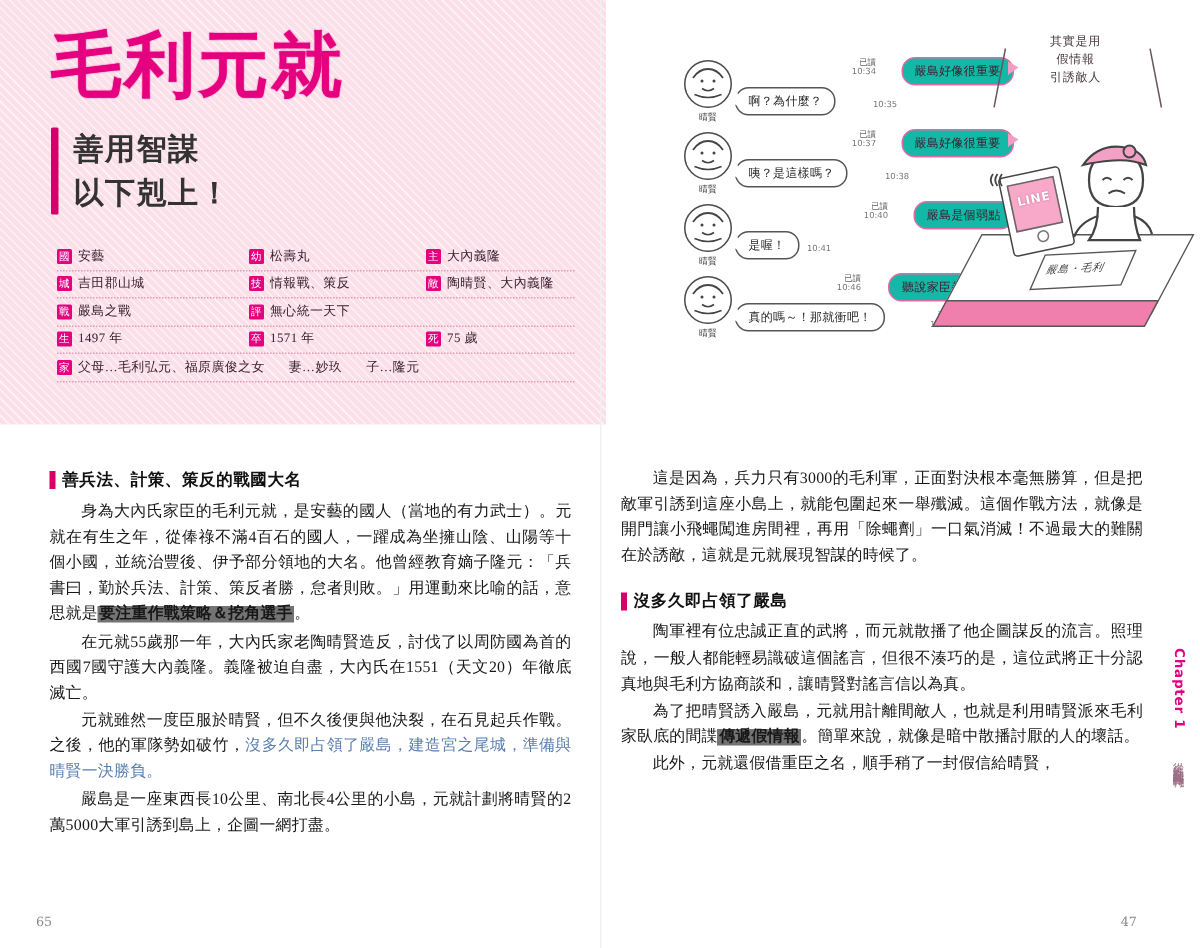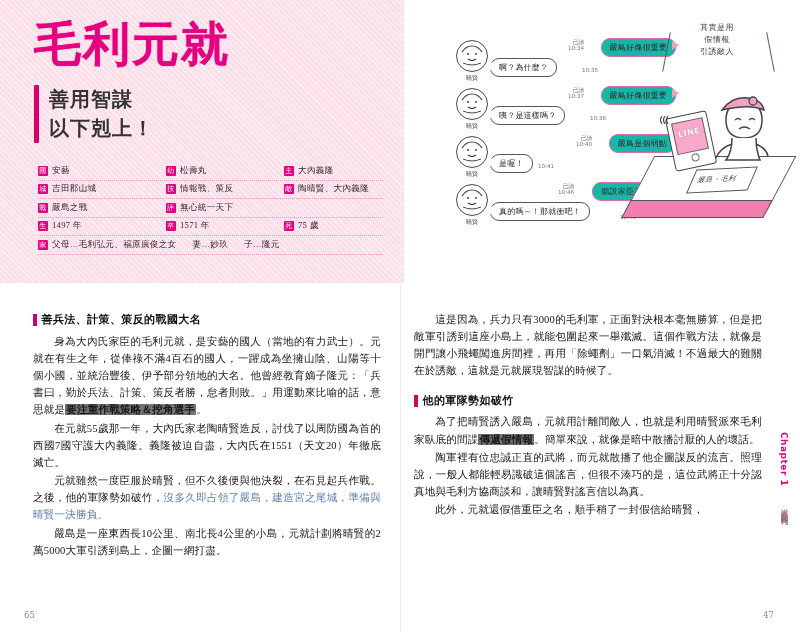--- a/index.html
+++ b/index.html
@@ -144,21 +144,21 @@
   .para + .para{margin-top:1px;}
   .hl{background:#737373;padding:0 1px;font-weight:bold;}
   .blue{color:#5b7fae;}
   .gap{height:12px;}
 
   
   .pgno{
     position:absolute;bottom:12px;font-size:8.5px;color:#8a8a8a;
     font-family:"DejaVu Serif",serif;
   }
-  .pgno.l{left:24px;} .pgno.r{right:26px;margin-left:30px;}
+  .pgno.l{left:24px;} .pgno.r{right:42px;margin-left:30px;}
   .chapter-tab{
     position:absolute;right:8px;top:432px;
     writing-mode:vertical-rl;text-orientation:upright;
     font-size:9px;letter-spacing:1px;color:#e4007f;white-space:nowrap;
     font-family:"DejaVu Sans","Liberation Sans",sans-serif;
   }
   .chapter-tab .ch-en{text-orientation:sideways;letter-spacing:.5px;font-weight:bold;}
   .chapter-tab .ch-zh{font-size:7.5px;margin-top:6px;color:#9b6b84;}
   .gutter{position:absolute;left:400px;top:0;width:1px;height:632px;background:#f0f0f0;}
 
@@ -428,24 +428,24 @@
     <p class="para">在元就55歲那一年，大內氏家老陶晴賢造反，討伐了以周防國為首的西國7國守護大內義隆。義隆被迫自盡，大內氏在1551（天文20）年徹底滅亡。</p>
     <p class="para"><span>元就雖然一度臣服於晴賢，但不久後便與他決裂，在石見起兵作戰。之後，他的軍隊勢如破竹，</span><span class="blue">沒多久即占領了嚴島，建造宮之尾城，準備與晴賢一決勝負。</span></p>
     <p class="para">嚴島是一座東西長10公里、南北長4公里的小島，元就計劃將晴賢的2萬5000大軍引誘到島上，企圖一網打盡。</p>
   </div>
 
   <div class="col col-r">
     <p class="para">這是因為，兵力只有3000的毛利軍，正面對決根本毫無勝算，但是把敵軍引誘到這座小島上，就能包圍起來一舉殲滅。這個作戰方法，就像是開門讓小飛蠅闖進房間裡，再用「除蠅劑」一口氣消滅！不過最大的難關在於誘敵，這就是元就展現智謀的時候了。</p>
     <div class="gap"></div>
     <div class="sec-h">
       <span class="bar"></span>
-      <span>他的軍隊勢如破竹</span>
-    </div>
+      <span>沒多久即占領了嚴島</span>
+    </div>
+    <p class="para">陶軍裡有位忠誠正直的武將，而元就散播了他企圖謀反的流言。照理說，一般人都能輕易識破這個謠言，但很不湊巧的是，這位武將正十分認真地與毛利方協商談和，讓晴賢對謠言信以為真。</p>
     <p class="para"><span>為了把晴賢誘入嚴島，元就用計離間敵人，也就是利用晴賢派來毛利家臥底的間諜</span><span class="hl">傳遞假情報</span><span>。簡單來說，就像是暗中散播討厭的人的壞話。</span></p>
-    <p class="para">陶軍裡有位忠誠正直的武將，而元就散播了他企圖謀反的流言。照理說，一般人都能輕易識破這個謠言，但很不湊巧的是，這位武將正十分認真地與毛利方協商談和，讓晴賢對謠言信以為真。</p>
     <p class="para">此外，元就還假借重臣之名，順手稍了一封假信給晴賢，</p>
   </div>
 
 
   <div class="pgno l">65</div>
   <div class="pgno r">47</div>
 
   <div class="chapter-tab">
     <span class="ch-en">Chapter 1</span>
     <span class="ch-zh">從應仁之亂到戰國時代</span>

